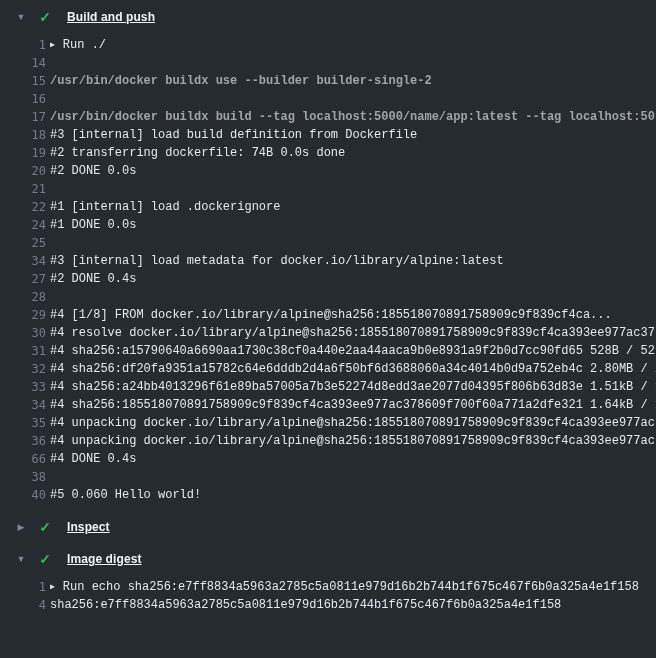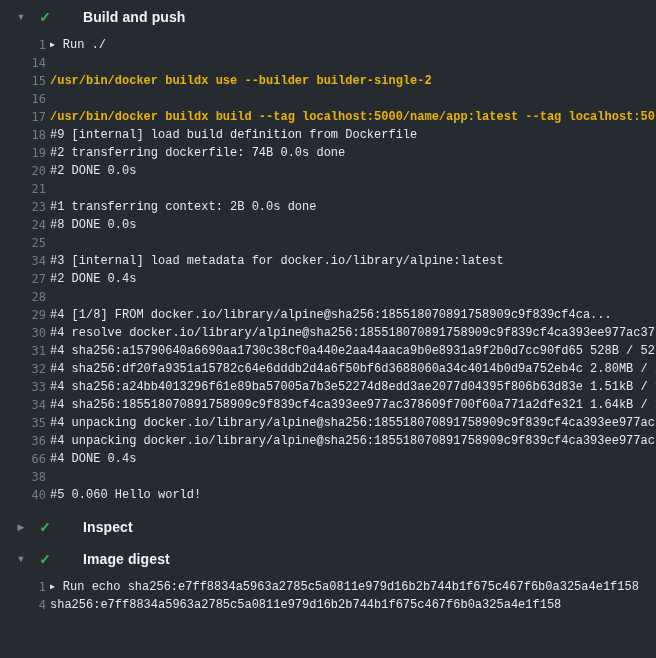--- a/index.html
+++ b/index.html
@@ -13,36 +13,37 @@
   }
   .chev{
     width:22px;flex:none;text-align:center;font-size:9px;color:#7d8590;
     line-height:22px;
   }
   .check{
     width:26px;flex:none;text-align:center;font-size:14px;font-weight:700;
     color:#3cb550;line-height:22px;
   }
   .title{
-    margin-left:25px;font-size:14px;font-weight:700;color:#f0f3f6;
+    margin-left:9px;font-size:12px;font-weight:700;color:#f0f3f6;
     letter-spacing:.1px;
+    text-decoration:underline;
   }
   .log-block{padding:4px 0 6px 0;}
   .line{
     display:flex;height:18px;line-height:18px;
     font-family:"DejaVu Sans Mono","Liberation Mono",monospace;font-size:12px;
     white-space:pre;overflow:hidden;
   }
   .num{
     width:46px;flex:none;text-align:right;color:#747d86;cursor:pointer;
   }
   .content{
     margin-left:4px;flex:1;overflow:hidden;color:#e3e9ef;font-family:Liberation Mono, monospace;
   }
-  .content.cmd{color:#eab308;font-weight:700;}
+  .content.cmd{color:#a3a3a3;font-weight:700;}
   .tri{
     display:inline-block;font-size:8px;color:#dfe5eb;margin-right:8px;
     transform:translateY(-1px);
   }
 </style>
 </head>
 <body>
 
 <div id="viewer">
   <div class="section">
@@ -76,47 +77,47 @@
 Starting build...</span>
   </div>
 
   <div class="line">
     <span class="num">17</span>
     <span class="content cmd">/usr/bin/docker buildx build --tag localhost:5000/name/app:latest --tag localhost:50</span>
   </div>
 
   <div class="line">
     <span class="num">18</span>
-    <span class="content">#9 [internal] load build definition from Dockerfile</span>
+    <span class="content">#3 [internal] load build definition from Dockerfile</span>
   </div>
 
   <div class="line">
     <span class="num">19</span>
     <span class="content">#2 transferring dockerfile: 74B 0.0s done</span>
   </div>
 
   <div class="line">
     <span class="num">20</span>
     <span class="content">#2 DONE 0.0s</span>
   </div>
 
   <div class="line">
     <span class="num">21</span>
     <span class="content"></span>
   </div>
 
-
-  <div class="line">
-    <span class="num">23</span>
-    <span class="content">#1 transferring context: 2B 0.0s done</span>
-  </div>
+  <div class="line">
+    <span class="num">22</span>
+    <span class="content">#1 [internal] load .dockerignore</span>
+  </div>
+
 
   <div class="line">
     <span class="num">24</span>
-    <span class="content">#8 DONE 0.0s</span>
+    <span class="content">#1 DONE 0.0s</span>
   </div>
 
   <div class="line">
     <span class="num">25</span>
     <span class="content"></span>
   </div>
 
   <div class="line">
     <span class="num">34</span>
     <span class="content">#3 [internal] load metadata for docker.io/library/alpine:latest</span>

